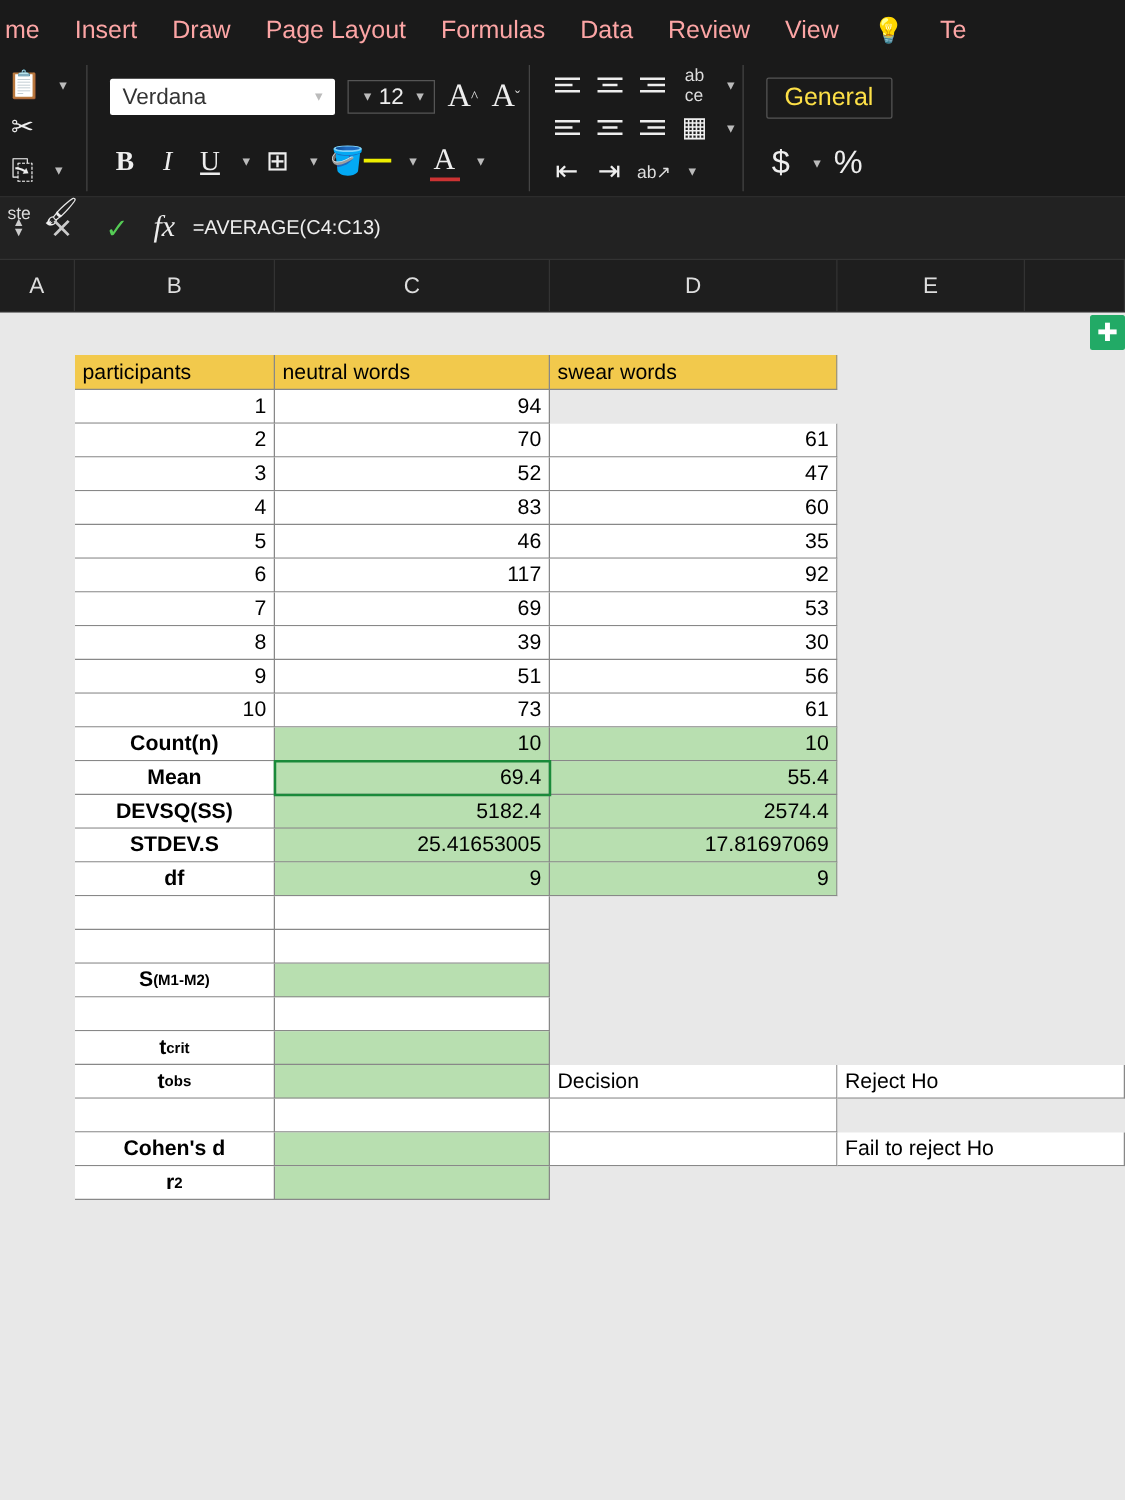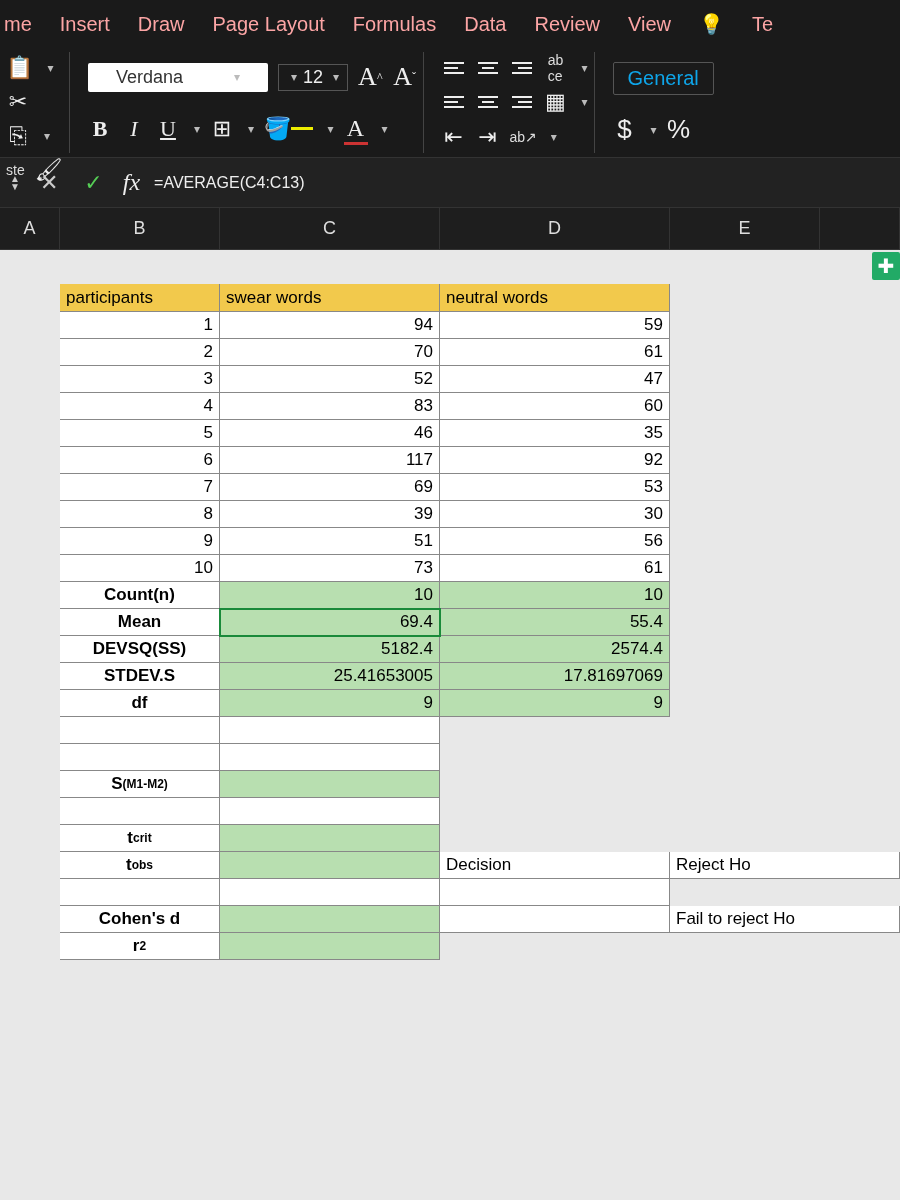--- a/index.html
+++ b/index.html
@@ -40,37 +40,37 @@
     border-right: 1px solid #444;
     gap: 6px;
   }
   .tb-row { display:flex; align-items:center; gap:10px; }
   .tb-btn {
     color:#eee; font-size:22px; cursor:pointer;
     display:inline-flex; align-items:center; justify-content:center;
     min-width:24px; height:28px;
   }
   .font-name {
-    background:#fff; color:#333; padding:4px 28px; font-size:18px;
+    background:#fff; color:#333; padding:4px 10px; font-size:18px;
     border-radius:2px; width:180px; display:flex; justify-content:space-between; align-items:center;
   }
   .font-size-box {
     background:#1a1a1a; color:#eee; border:1px solid #555; padding:2px 8px; font-size:18px;
     display:flex; align-items:center; gap:6px;
   }
   .dd { font-size:12px; color:#bbb; margin-left:4px; }
   .big-a { font-size:26px; font-family:serif; }
   .big-a sup { font-size:12px; }
   .align-ico { display:inline-flex; flex-direction:column; gap:3px; }
   .align-ico span { display:block; width:20px; height:2px; background:#eee; }
   .align-ico.left span:nth-child(2){width:14px}
   .align-ico.center span:nth-child(2){width:12px;margin:0 auto}
   .align-ico.right span:nth-child(2){width:14px;margin-left:auto}
   .number-fmt {
-    color:#0ea5e9; font-size:20px; border:1px solid #555; padding:4px 14px; border-radius:2px;
+    color:#fde047; font-size:20px; border:1px solid #555; padding:4px 14px; border-radius:2px;
   }
   .dollar { font-size:26px; }
   .percent { font-size:26px; }
   .clip-group { width:70px; }
   .smalltxt { font-size:14px; color:#ddd; }
   .fill-color { width:22px; height:3px; background:#ee0; display:block; }
   .fontcolor-a { position:relative; }
   .fontcolor-a .bar { position:absolute; bottom:-2px; left:0; width:100%; height:3px; background:#c33; }
   .lightbulb { font-size:20px; }
 
@@ -284,32 +284,31 @@
   <div>E</div>
   <div></div>
 </div>
 
 <div class="sheet">
   <div class="expand">✚</div>
 
   <div class="row th">
     <div class="cell gutter"></div>
     <div class="cell hdr">participants</div>
+    <div class="cell hdr">neutral words</div>
     <div class="cell hdr">swear words</div>
-    <div class="cell hdr">neutral words</div>
     <div class="cell noborder"></div>
     <div class="cell noborder"></div>
   </div>
 
   <div id="data-rows">
       <div class="row">
         <div class="cell gutter"></div>
         <div class="cell num">1</div>
         <div class="cell num">94</div>
-        <div class="cell num">59</div>
         <div class="cell noborder"></div>
         <div class="cell noborder"></div>
       </div>
       <div class="row">
         <div class="cell gutter"></div>
         <div class="cell num">2</div>
         <div class="cell num">70</div>
         <div class="cell num">61</div>
         <div class="cell noborder"></div>
         <div class="cell noborder"></div>

